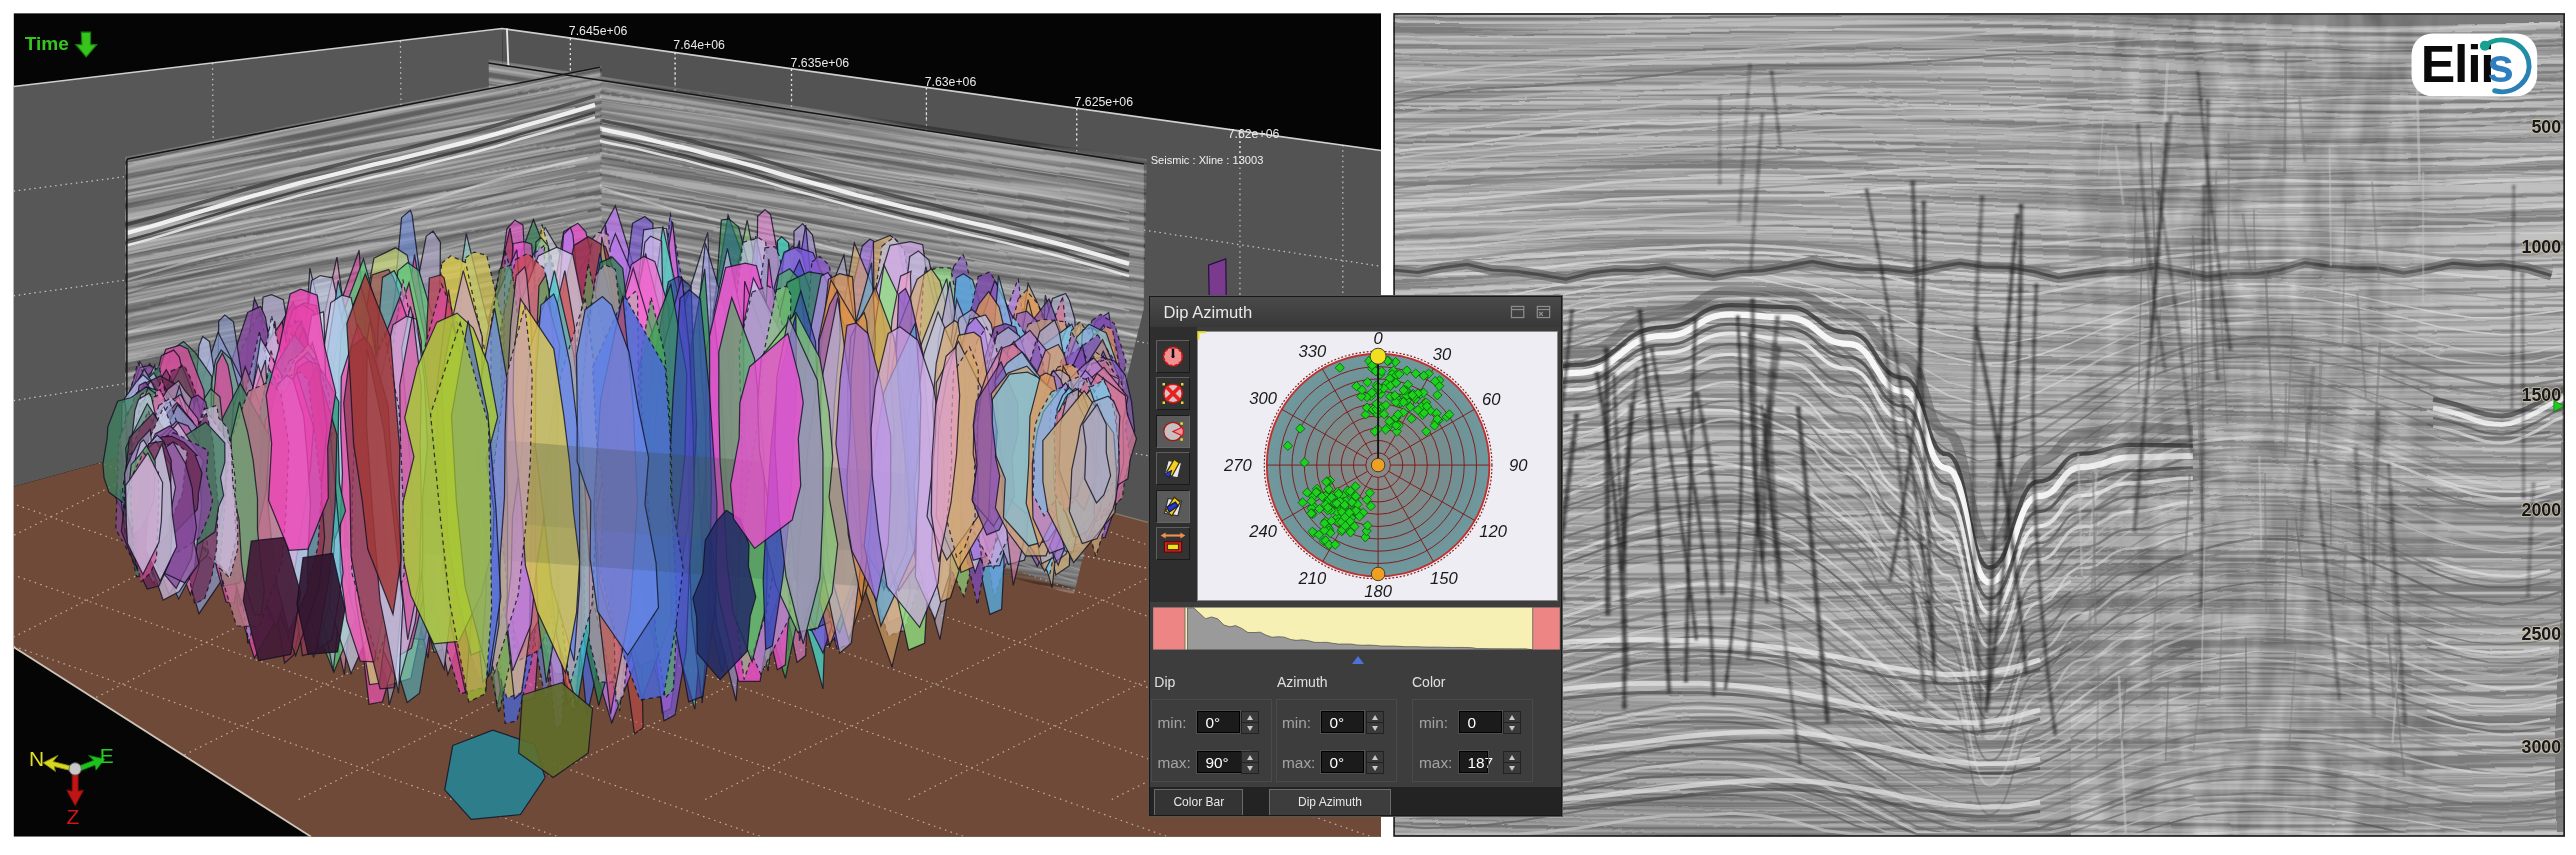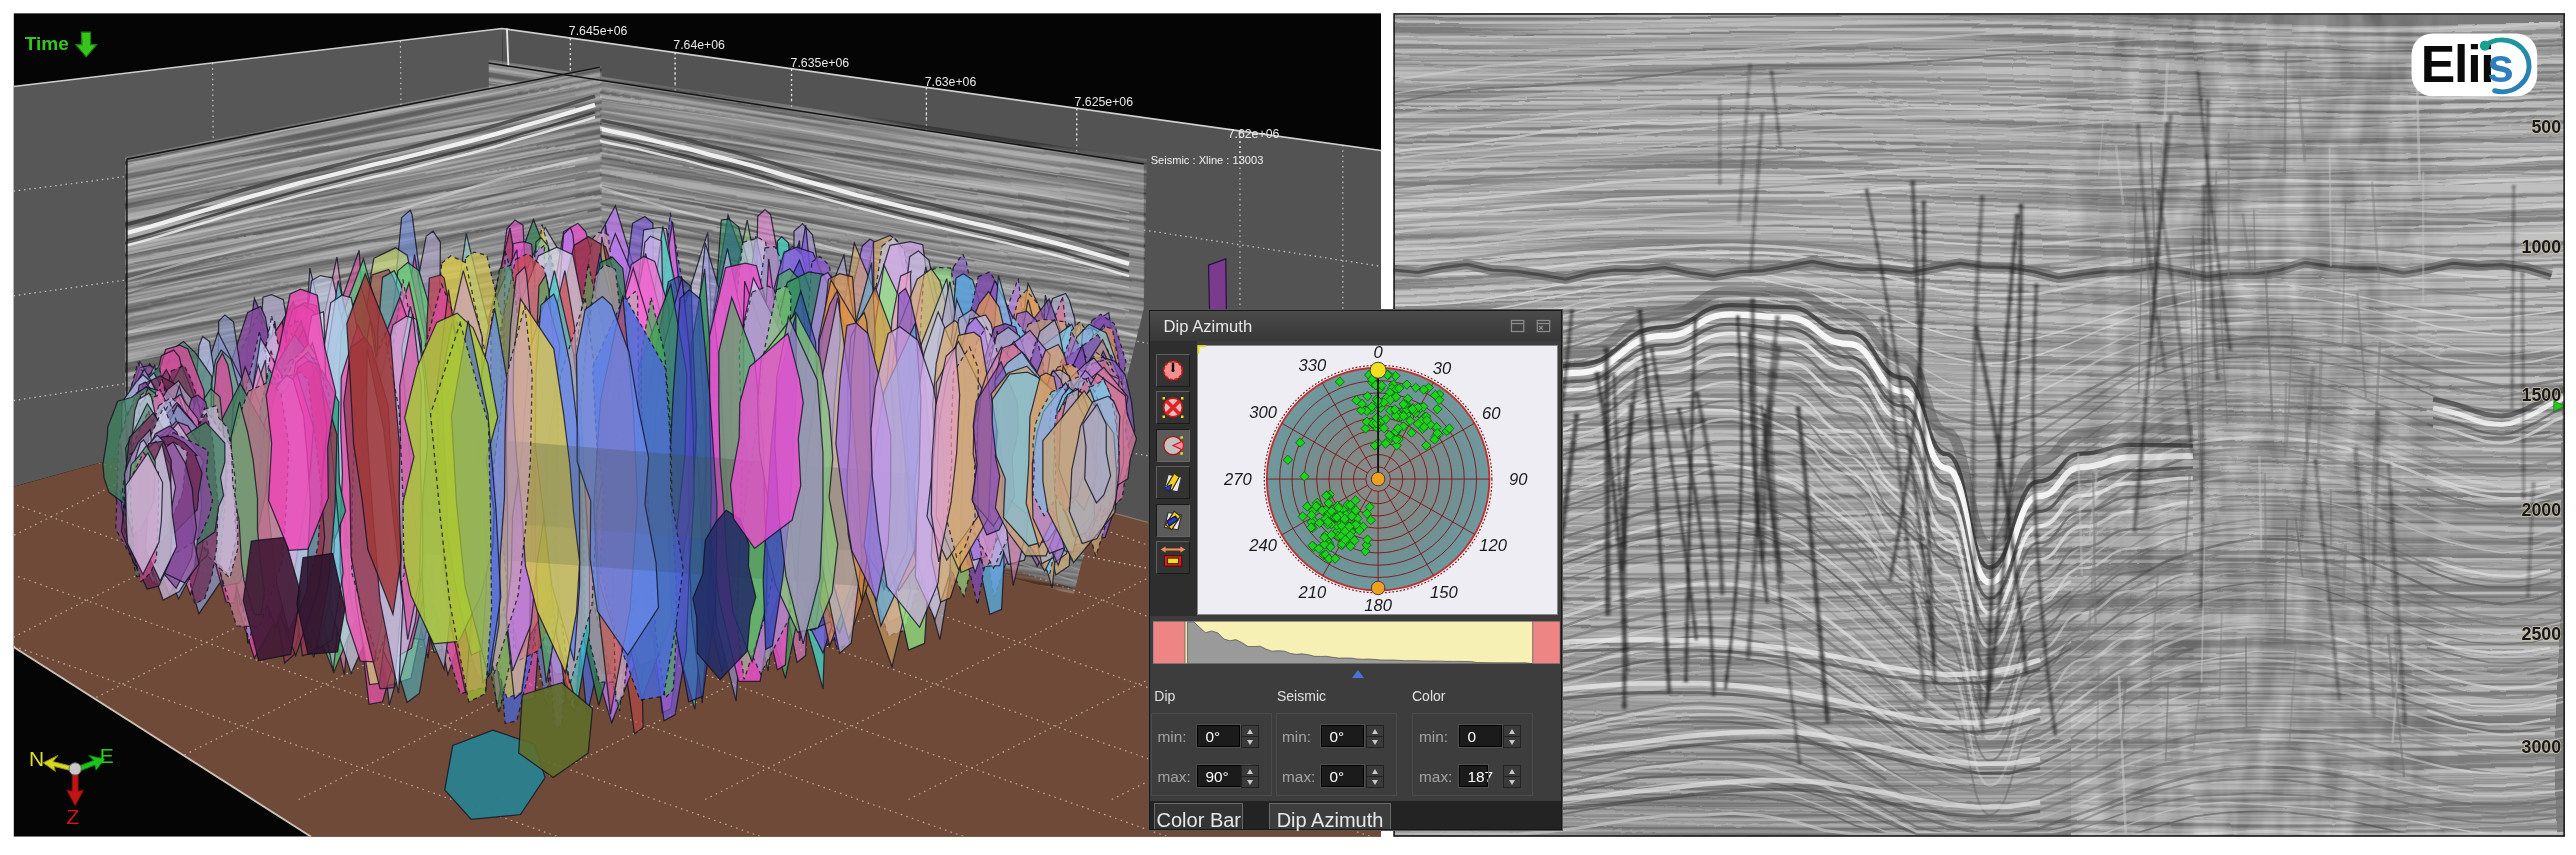--- a/index.html
+++ b/index.html
@@ -1,29 +1,29 @@
 <!DOCTYPE html>
 <html style="font-size:10px"><head><meta charset="utf-8"><style>
 html,body{margin:0;padding:0;background:#ffffff;width:2576px;height:856px;overflow:hidden;font-family:"Liberation Sans",sans-serif}
 svg{display:block}
 
 #dlg *{box-sizing:border-box}
-#dlg{position:absolute;left:1149px;top:310px;width:411px;height:518px;background:#3d3d3d;border:0.6px solid #181818;outline:0.6px solid #555;}
+#dlg{position:absolute;left:1149px;top:296px;width:411px;height:518px;background:#3d3d3d;border:0.6px solid #181818;outline:0.6px solid #555;}
 #dlg .abs{position:absolute}
 #dtitle{position:absolute;left:0;top:0;width:100%;height:30px;background:linear-gradient(#4a4a4a,#383838);color:#e8e8e8;font-size:16.6px;padding:5.5px 0 0 13.6px;}
 #dtools{position:absolute;left:0;top:30px;width:47px;height:275px;background:#2e2e2e}
 #dplot{position:absolute;left:47px;top:34px;width:361px;height:270px;background:#ededf3;border:0.6px solid #888}
 .ibox{height:22px;background:#1b1b1b;border:0.6px solid #000;outline:0.6px solid #4f4f4f;color:#fff;font-size:15.4px;padding:1.8px 0 0 7.4px}
 .spin{width:18px;height:23.4px;background:#3a3a3a;border:0.6px solid #222}
 .spin .su,.spin .sd{width:100%;height:11px;position:relative;border-bottom:0.6px solid #222}
 .spin .su:after{content:"";position:absolute;left:5px;top:3.1px;border-left:3.7px solid transparent;border-right:3.7px solid transparent;border-bottom:5px solid #c8c8c8}
 .spin .sd:after{content:"";position:absolute;left:5px;top:3.1px;border-left:3.7px solid transparent;border-right:3.7px solid transparent;border-top:5px solid #c8c8c8}
 .glabel{color:#e0e0e0;font-size:14px}
 .mlabel{color:#a3a3a3;font-size:15.4px}
-.tab{height:26px;background:#343434;border:0.6px solid #6a6a6a;border-bottom:none;color:#e8e8e8;font-size:20px;text-align:center;padding-top:5px}
+.tab{height:26px;background:#343434;border:0.6px solid #6a6a6a;border-bottom:none;color:#e8e8e8;font-size:12px;text-align:center;padding-top:5px}
 
 </style></head><body>
 <svg style="position:absolute;left:0;top:0" width="2576" height="856" viewBox="0 0 4182 1389">
 <defs>
       <filter id="mottle" x="0" y="0" width="100%" height="100%" color-interpolation-filters="sRGB">
 <feTurbulence type="fractalNoise" baseFrequency="0.024 0.010" numOctaves="3" seed="9"></feTurbulence>
 <feColorMatrix type="matrix" values="2.0 0 0 0 -0.58  2.0 0 0 0 -0.58  2.0 0 0 0 -0.58  0 0 0 0 0.32"></feColorMatrix>
 </filter>
 <linearGradient id="fadex" x1="0" y1="0" x2="1" y2="0">
         <stop offset="0" stop-color="#fff" stop-opacity="0"></stop>
@@ -1277,21 +1277,21 @@
     <div class="abs spin" style="left:91px;top:414px">
       <div class="su"></div>
       <div class="sd"></div>
     </div>
     <div class="abs mlabel" style="left:7.4px;top:457px">max:</div>
     <div class="abs ibox" style="left:47px;top:454px;width:53px">90°</div>
     <div class="abs spin" style="left:91px;top:454px">
       <div class="su"></div>
       <div class="sd"></div>
     </div>
-    <div class="abs glabel" style="left:127px;top:377px">Seismic</div>
+    <div class="abs glabel" style="left:127px;top:377px">Azimuth</div>
     <div class="abs mlabel" style="left:132px;top:417px">min:</div>
     <div class="abs ibox" style="left:171px;top:414px;width:43px">0°</div>
     <div class="abs spin" style="left:216px;top:414px">
       <div class="su"></div>
       <div class="sd"></div>
     </div>
     <div class="abs mlabel" style="left:132px;top:457px">max:</div>
     <div class="abs ibox" style="left:171px;top:454px;width:43px">0°</div>
     <div class="abs spin" style="left:216px;top:454px">
       <div class="su"></div>

